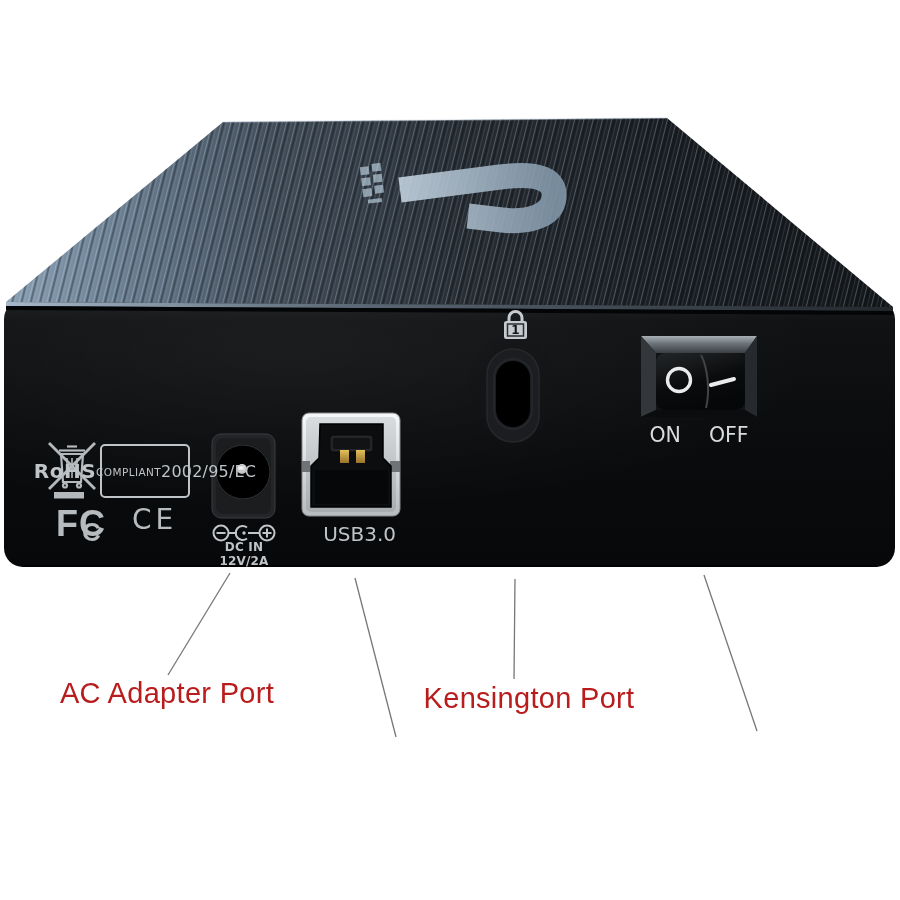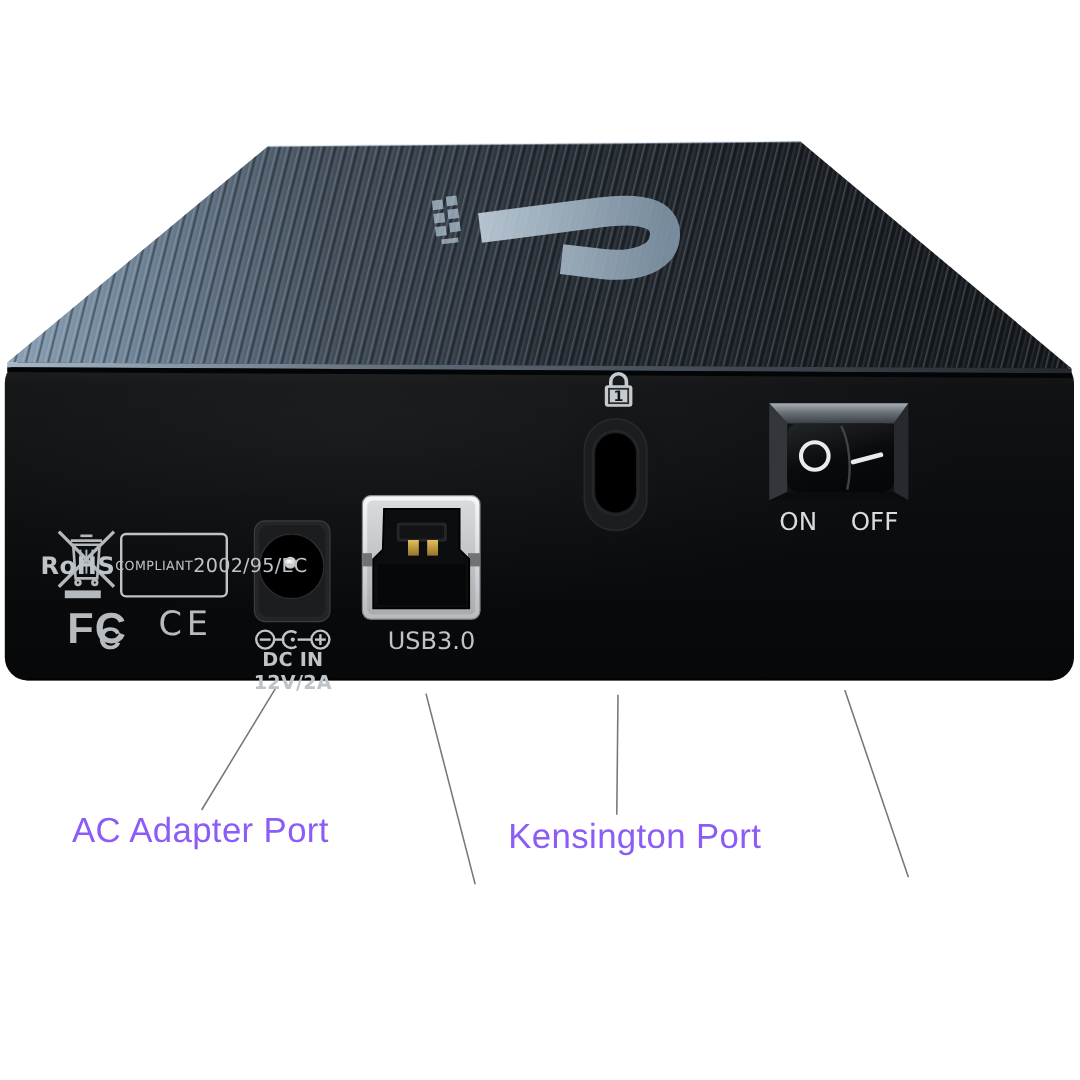--- a/index.html
+++ b/index.html
@@ -17,31 +17,31 @@
   .rohs-l2{font-size:10.5px;letter-spacing:.4px;margin-top:2px;}
   .rohs-l3{font-size:16px;letter-spacing:.2px;margin-top:1px;}
 
   .fcc{left:56px;top:503px;font-weight:bold;font-size:36px;color:#b6bbbf;letter-spacing:1px;
        font-family:Liberation Sans, sans-serif;}
   .fcc .c2{font-size:26px;margin-left:-24px;position:relative;top:5px;}
 
   .ce{left:132px;top:503px;font-size:28px;color:#b6bbbf;letter-spacing:4px;
       font-family:"DejaVu Sans",sans-serif;}
 
-  .dc-label{left:200px;top:540px;width:88px;text-align:center;font-size:16px;font-weight:bold;letter-spacing:.2px;}
+  .dc-label{left:200px;top:540px;width:88px;text-align:center;font-size:12px;font-weight:bold;letter-spacing:.2px;}
   .usb-label{left:308px;top:522px;width:88px;text-align:right;font-size:20px;}
 
   .onoff{left:643px;top:423px;width:112px;display:flex;justify-content:center;gap:28px;
          font-size:20.5px;color:#d9dcde;font-family:"DejaVu Sans",sans-serif;}
 
   .kens-num{left:504px;top:322px;width:23px;height:16px;text-align:center;line-height:16px;
             font-size:12px;font-weight:bold;color:#151618;font-family:"DejaVu Sans",sans-serif;}
 
   
-  .callout{position:absolute;transform:translateX(-50%);font-size:29px;color:#8b5cf6;
+  .callout{position:absolute;transform:translateX(-50%);font-size:29px;color:#b91c1c;
            white-space:nowrap;letter-spacing:.3px;}
   .callout-ac{left:167px;top:677px;}
   .callout-usb{left:397px;top:744px;}
   .callout-kens{left:529px;top:682px;}
   .callout-switch{left:752px;top:745px;}
 </style>
 </head>
 <body>
 
 <div class="stage">

